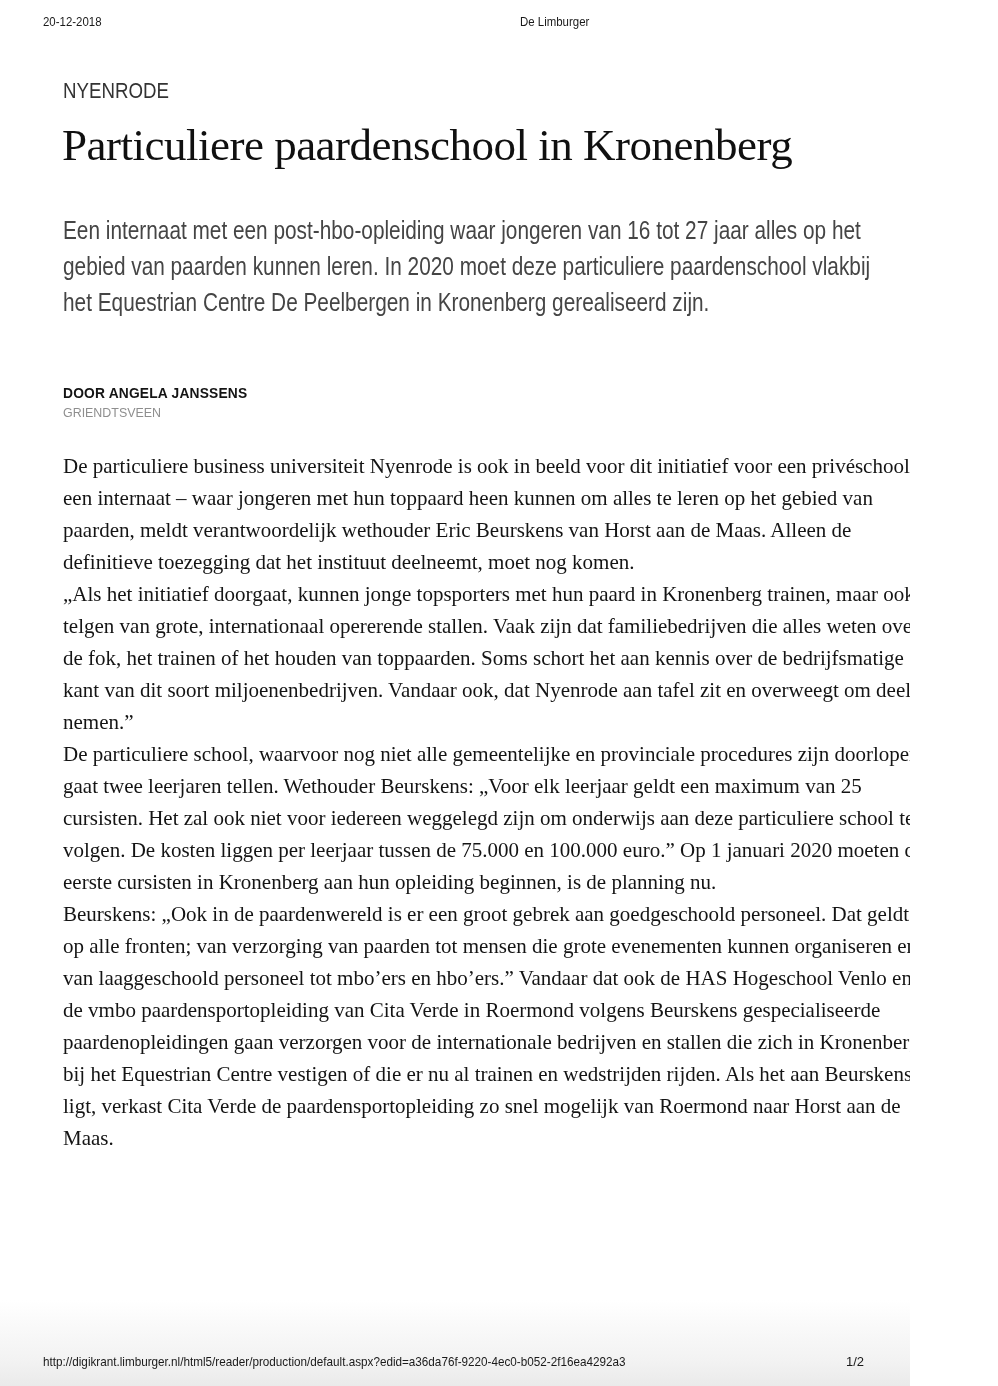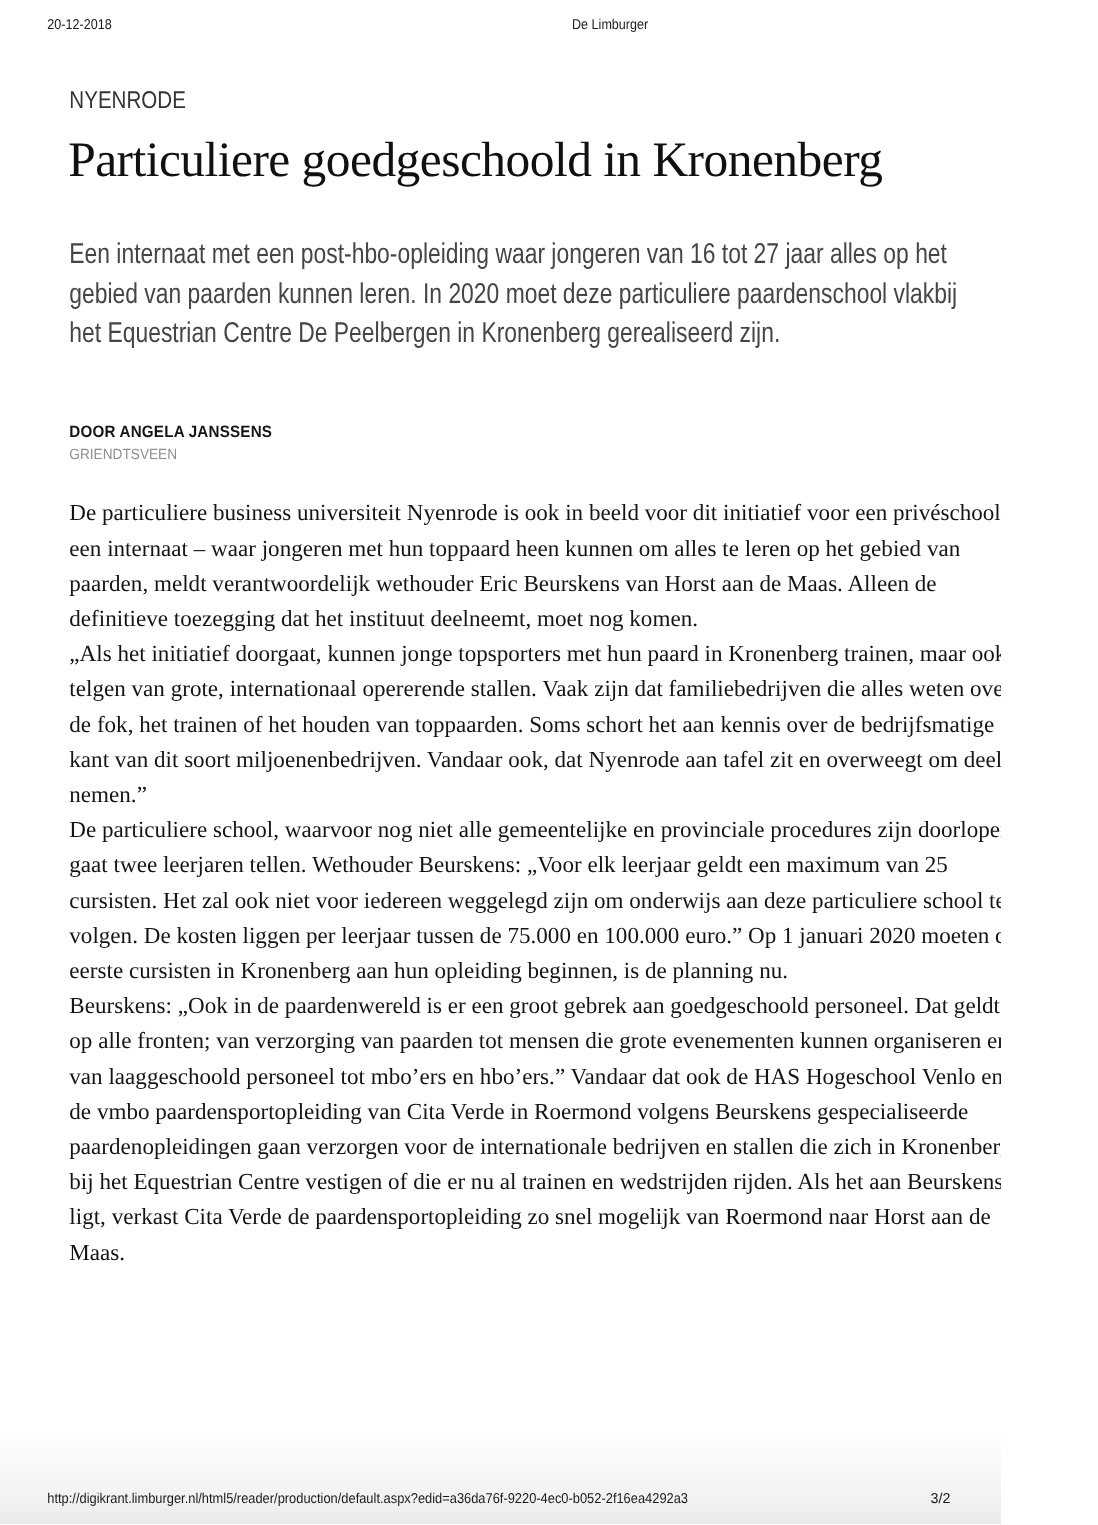--- a/index.html
+++ b/index.html
@@ -89,33 +89,33 @@
 </head>
 <body>
 
 <div class="page">
 
   <div class="print-header-date">20-12-2018</div>
   <div class="print-header-title">De Limburger</div>
 
   <div class="kicker">NYENRODE</div>
 
-  <h1 class="headline">Particuliere goedgeschoold in Kronenberg</h1>
+  <h1 class="headline">Particuliere paardenschool in Kronenberg</h1>
 
   <div class="lede">Een internaat met een post-hbo-opleiding waar jongeren van 16 tot 27 jaar alles op het gebied van paarden kunnen leren. In 2020 moet deze particuliere paardenschool vlakbij het Equestrian Centre De Peelbergen in Kronenberg gerealiseerd zijn.</div>
 
   <div class="byline">DOOR ANGELA JANSSENS</div>
   <div class="dateline">GRIENDTSVEEN</div>
 
   <div class="vbar"></div>
 
   <div class="body-text">
     <p>De particuliere business universiteit Nyenrode is ook in beeld voor dit initiatief voor een privéschool – een internaat – waar jongeren met hun toppaard heen kunnen om alles te leren op het gebied van paarden, meldt verantwoordelijk wethouder Eric Beurskens van Horst aan de Maas. Alleen de definitieve toezegging dat het instituut deelneemt, moet nog komen.</p>
     <p>„Als het initiatief doorgaat, kunnen jonge topsporters met hun paard in Kronenberg trainen, maar ook telgen van grote, internationaal opererende stallen. Vaak zijn dat familiebedrijven die alles weten over de fok, het trainen of het houden van toppaarden. Soms schort het aan kennis over de bedrijfsmatige kant van dit soort miljoenenbedrijven. Vandaar ook, dat Nyenrode aan tafel zit en overweegt om deel te nemen.”</p>
     <p>De particuliere school, waarvoor nog niet alle gemeentelijke en provinciale procedures zijn doorlopen, gaat twee leerjaren tellen. Wethouder Beurskens: „Voor elk leerjaar geldt een maximum van 25 cursisten. Het zal ook niet voor iedereen weggelegd zijn om onderwijs aan deze particuliere school te volgen. De kosten liggen per leerjaar tussen de 75.000 en 100.000 euro.” Op 1 januari 2020 moeten de eerste cursisten in Kronenberg aan hun opleiding beginnen, is de planning nu.</p>
     <p>Beurskens: „Ook in de paardenwereld is er een groot gebrek aan goedgeschoold personeel. Dat geldt op alle fronten; van verzorging van paarden tot mensen die grote evenementen kunnen organiseren en van laaggeschoold personeel tot mbo’ers en hbo’ers.” Vandaar dat ook de HAS Hogeschool Venlo en de vmbo paardensportopleiding van Cita Verde in Roermond volgens Beurskens gespecialiseerde paardenopleidingen gaan verzorgen voor de internationale bedrijven en stallen die zich in Kronenberg bij het Equestrian Centre vestigen of die er nu al trainen en wedstrijden rijden. Als het aan Beurskens ligt, verkast Cita Verde de paardensportopleiding zo snel mogelijk van Roermond naar Horst aan de Maas.</p>
   </div>
 
   <div class="bottom-fade"></div>
   <div class="print-footer-url">http://digikrant.limburger.nl/html5/reader/production/default.aspx?edid=a36da76f-9220-4ec0-b052-2f16ea4292a3</div>
-  <div class="print-footer-page">3/2</div>
+  <div class="print-footer-page">1/2</div>
 
 </div>
 
 </body></html>

